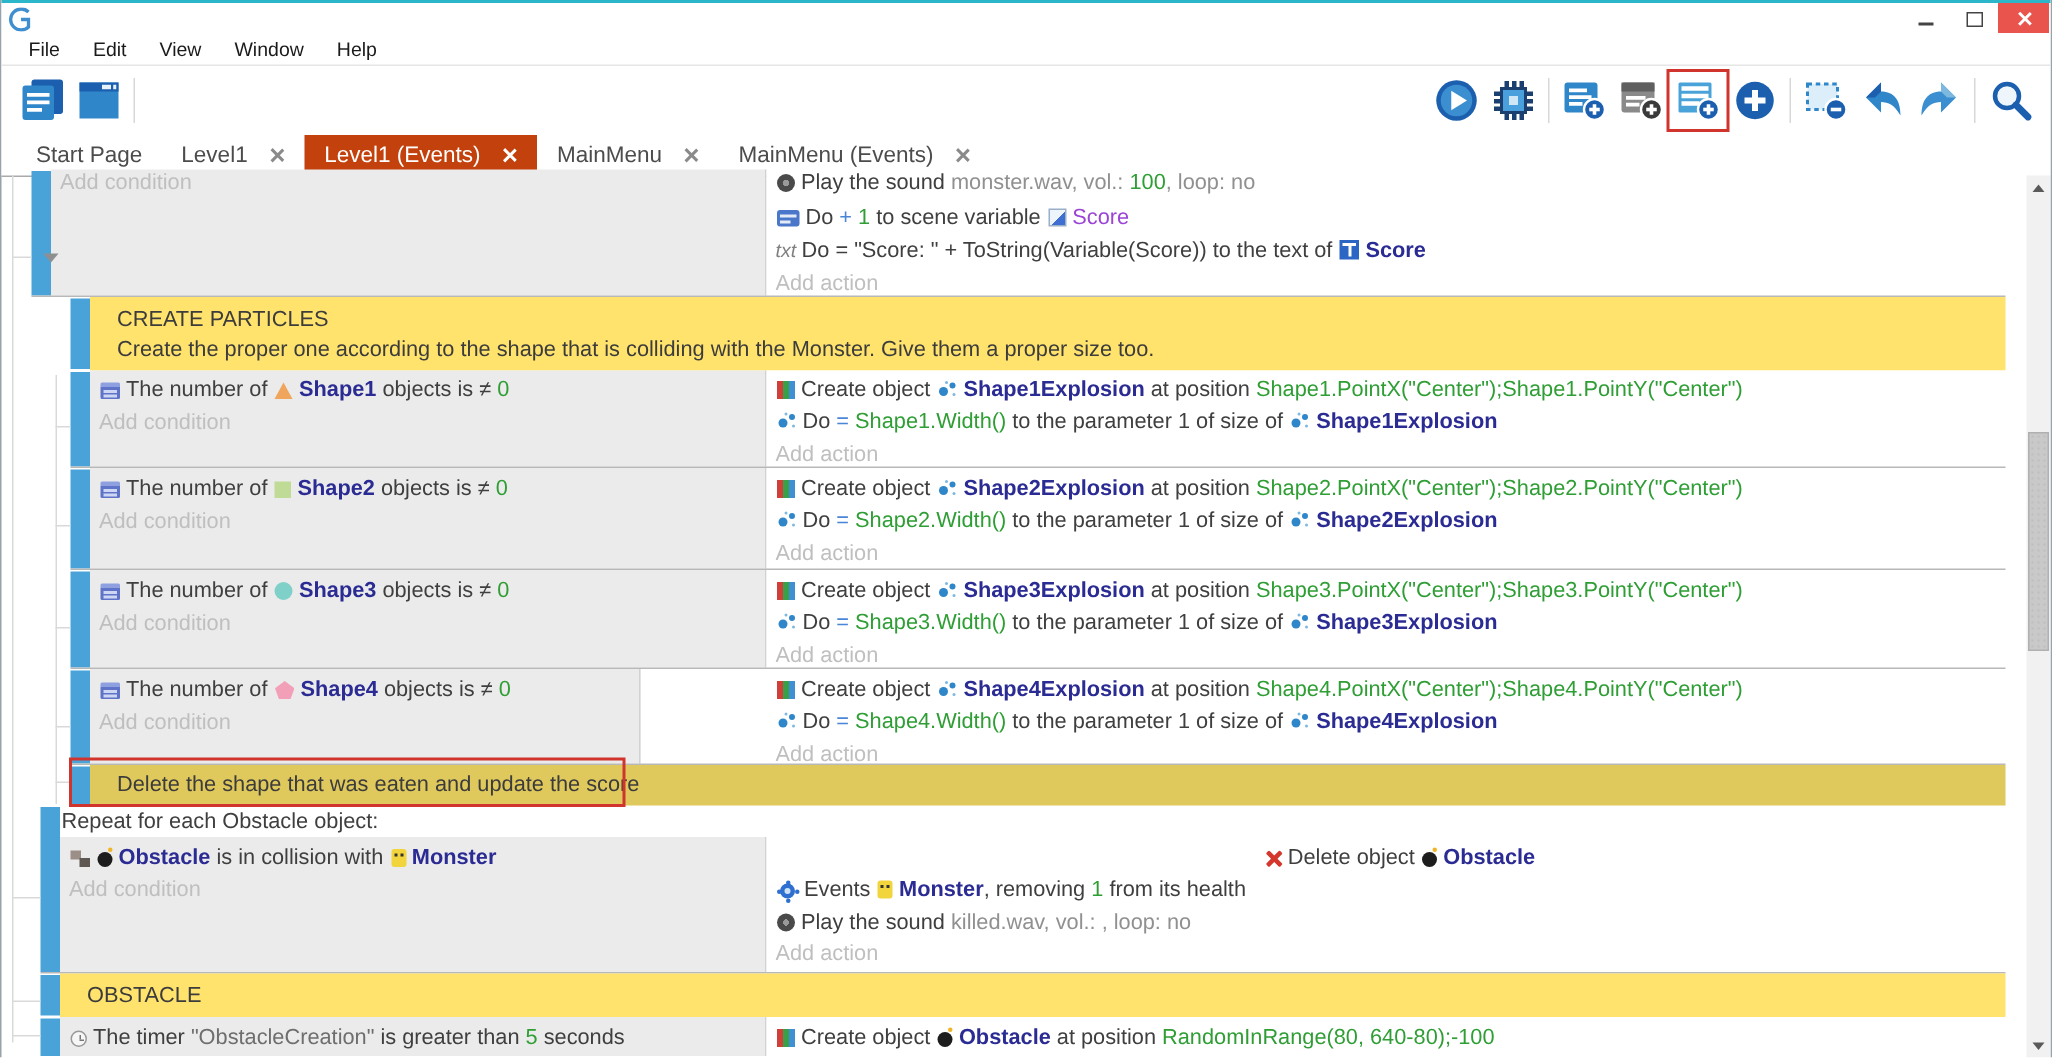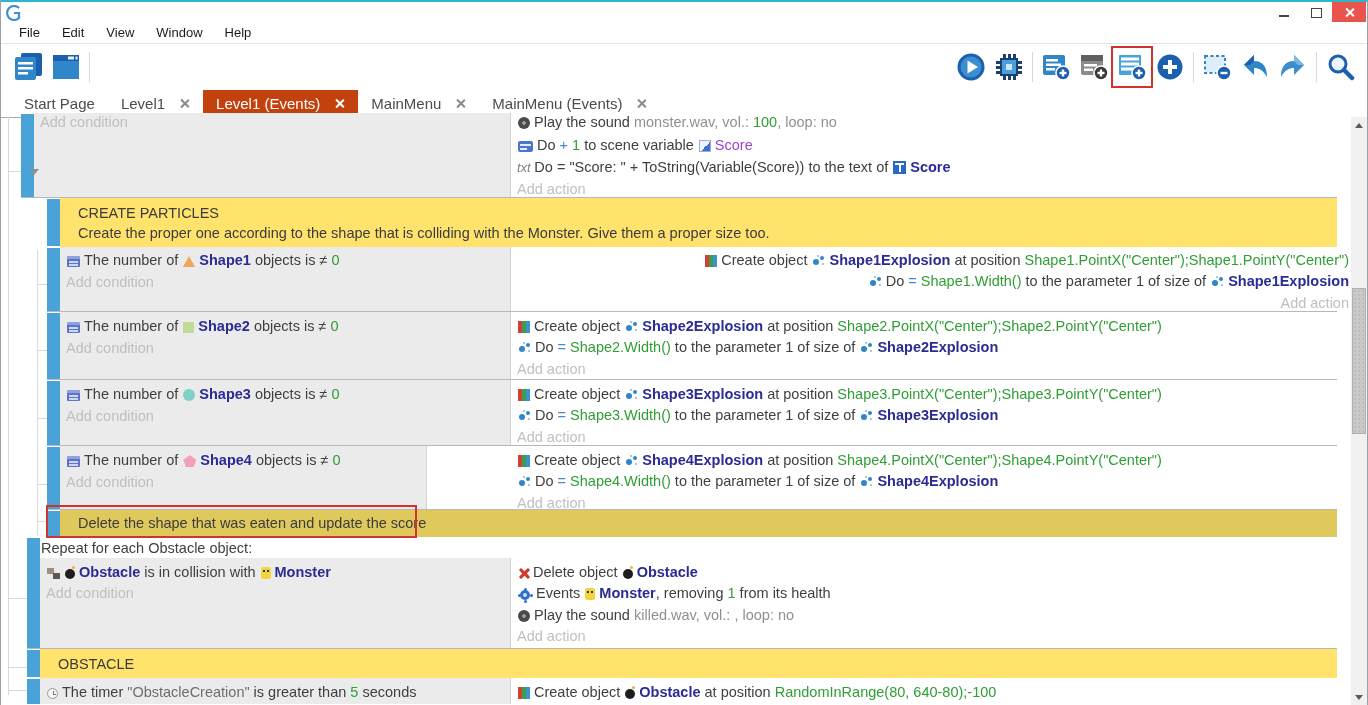--- a/index.html
+++ b/index.html
@@ -317,21 +317,21 @@
           <div class="cline" style="top: 7px;">CREATE PARTICLES</div>
           <div class="cline" style="top: 27px;">Create the proper one according to the shape that is colliding with the Monster. Give them a proper size too.</div>
         </div>
       </div>
       <div class="row" style="top: 247px; height: 65px;">
         <div class="bar" style="left: 46px;"></div>
         <div class="condbox" style="left: 59px; width: 451px; top: 0px; bottom: 1px;">
           <div class="line" style="top: 5px;"><span class="ic icon-count"></span><span class="seg-p">The number of </span><span class="ic icon-tri"></span><span class="seg-o">Shape1</span><span class="seg-p"> objects is </span><span class="seg-p">≠ </span><span class="seg-g">0</span></div>
           <div class="line" style="top: 27px;"><span class="seg-a">Add condition</span></div>
         </div>
-        <div class="actbox" style="left: 510px; width: 842px; top: 0px; bottom: 1px; text-align: right;">
+        <div class="actbox" style="left: 510px; width: 842px; top: 0px; bottom: 1px;">
           <div class="line" style="top: 5px;"><span class="ic icon-create"></span><span class="seg-p">Create object </span><span class="ic icon-particle"></span><span class="seg-o">Shape1Explosion</span><span class="seg-p"> at position </span><span class="seg-g">Shape1.PointX("Center");Shape1.PointY("Center")</span></div>
           <div class="line" style="top: 26px;"><span class="ic icon-particle"></span><span class="seg-p">Do </span><span class="seg-b">= </span><span class="seg-g">Shape1.Width()</span><span class="seg-p"> to the parameter 1 of size of </span><span class="ic icon-particle"></span><span class="seg-o">Shape1Explosion</span></div>
           <div class="line" style="top: 48px;"><span class="seg-a">Add action</span></div>
         </div>
         <div class="divider" style="left: 46px;"></div>
       </div>
       <div class="row" style="top: 312px; height: 68px;">
         <div class="bar" style="left: 46px;"></div>
         <div class="condbox" style="left: 59px; width: 451px; top: 0px; bottom: 1px;">
           <div class="line" style="top: 6px;"><span class="ic icon-count"></span><span class="seg-p">The number of </span><span class="ic icon-sq"></span><span class="seg-o">Shape2</span><span class="seg-p"> objects is </span><span class="seg-p">≠ </span><span class="seg-g">0</span></div>
@@ -377,21 +377,21 @@
         </div>
       </div>
       <div class="row" style="top: 537px; height: 112px;">
         <div class="bar" style="left: 26px;"></div>
         <div class="repeatheader" style="left: 40px; top: 3px;">Repeat for each Obstacle object:</div>
         <div class="condbox" style="left: 39px; width: 471px; top: 21px; bottom: 1px;">
           <div class="line" style="top: 6px;"><span class="ic icon-collision"></span><span class="ic icon-bomb"></span><span class="seg-o">Obstacle</span><span class="seg-p"> is in collision with </span><span class="ic icon-monster"></span><span class="seg-o">Monster</span></div>
           <div class="line" style="top: 27px;"><span class="seg-a">Add condition</span></div>
         </div>
         <div class="actbox" style="left: 510px; width: 842px; top: 21px; bottom: 1px;">
-          <div class="line" style="top: 6px;"><span class="ic icon-delete"></span><span class="seg-p">Delete object </span><span class="ic icon-bomb"></span><span class="seg-o">Obstacle</span></div>
+          <div class="line" style="top: 6px; text-align: center;"><span class="ic icon-delete"></span><span class="seg-p">Delete object </span><span class="ic icon-bomb"></span><span class="seg-o">Obstacle</span></div>
           <div class="line" style="top: 27px;"><span class="ic icon-damage"></span><span class="seg-p">Events </span><span class="ic icon-monster"></span><span class="seg-o">Monster</span><span class="seg-p">, removing </span><span class="seg-g">1</span><span class="seg-p"> from its health</span></div>
           <div class="line" style="top: 49px;"><span class="ic icon-sound"></span><span class="seg-p">Play the sound </span><span class="seg-d">killed.wav, vol.: , loop: no</span></div>
           <div class="line" style="top: 70px;"><span class="seg-a">Add action</span></div>
         </div>
         <div class="divider" style="left: 26px;"></div>
       </div>
       <div class="row" style="top: 649px; height: 29px;">
         <div class="bar" style="left: 26px;"></div>
         <div class="comment" style="inset: 0px 16px 0px 39px;">
           <div class="cline" style="top: 7px;">OBSTACLE</div>

